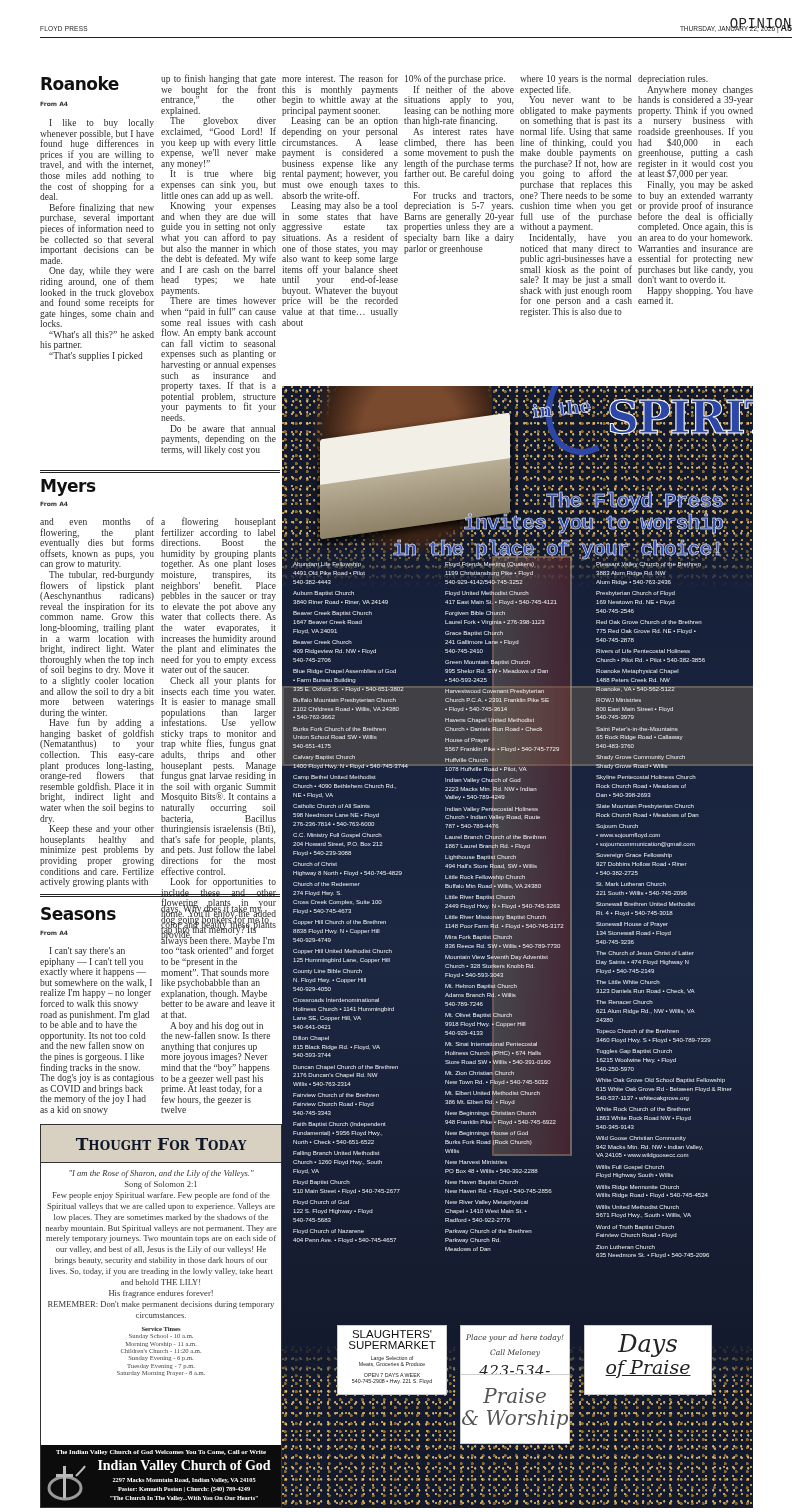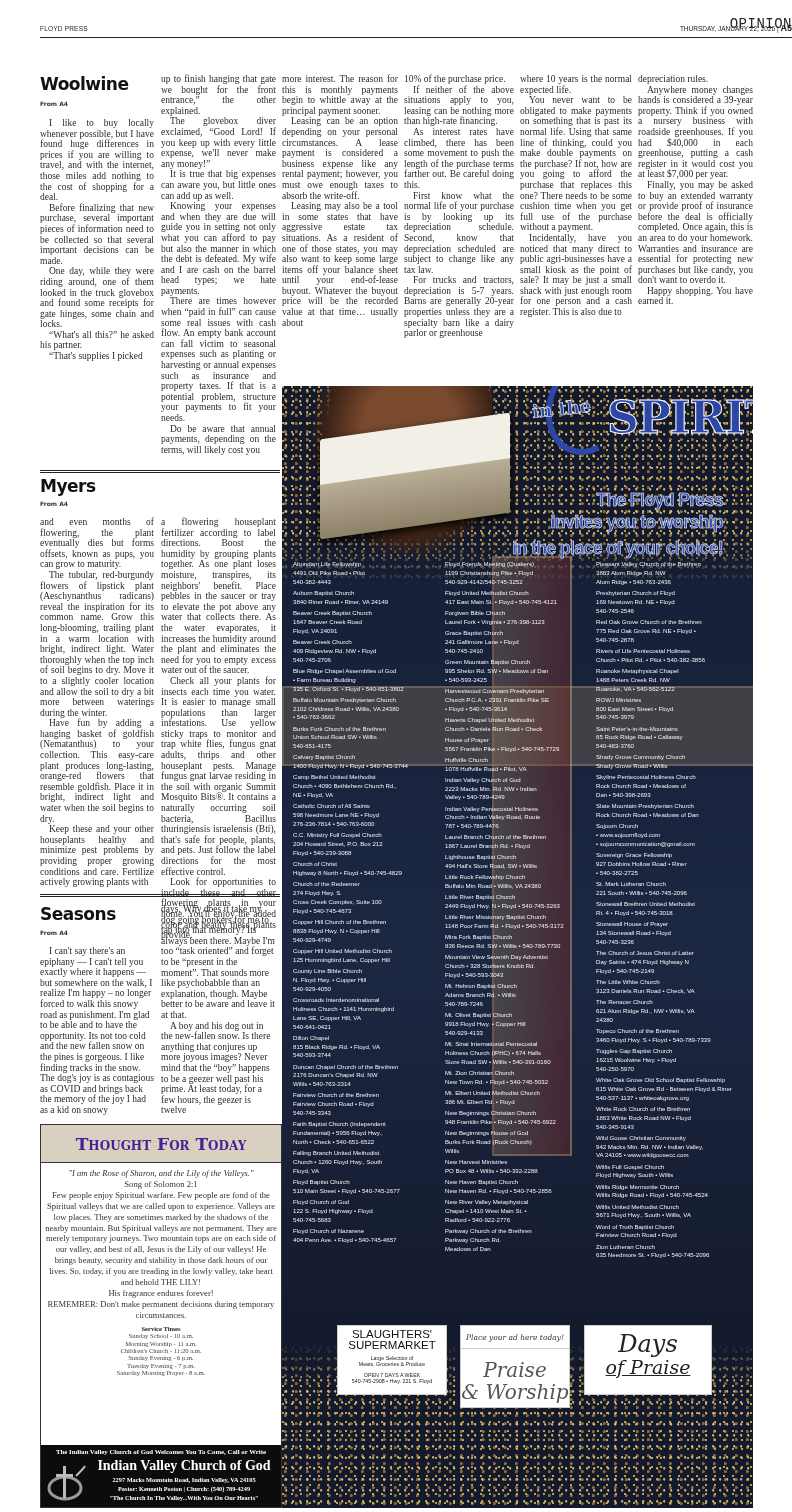--- a/index.html
+++ b/index.html
@@ -17,21 +17,21 @@
 
   .col { position: absolute; font-family: "Liberation Serif", serif; font-size: 9.5px; line-height: 10.6px; color: #2a2a2a; text-align: justify; }
   .col p { text-indent: 9px; }
   .col p.nofirst { text-indent: 0; }
   .col.rag { text-align: left; }
 
   .rule { position: absolute; left: 40px; width: 240px; border-top: 1px solid #222; border-bottom: 1px solid #222; height: 3px; }
 
   
   .tft { position: absolute; left: 40px; top: 1124px; width: 242px; height: 384px; border: 1px solid #333; }
-  .tft-head { height: 38px; background: #d8d1c2; border-bottom: 1px solid #333; text-align: center; font-family: "DejaVu Serif", serif; font-weight: bold; font-size: 17px; line-height: 38px; font-variant: small-caps; color: #4c1d95; }
+  .tft-head { height: 38px; background: #d8d1c2; border-bottom: 1px solid #333; text-align: center; font-family: "DejaVu Serif", serif; font-weight: bold; font-size: 17px; line-height: 38px; font-variant: small-caps; color: #0f172a; }
   .tft-body { padding: 5px 4px 0 4px; text-align: center; font-family: "Liberation Serif", serif; font-size: 8.6px; line-height: 10.9px; color: #333; }
   .tft-body .verse { font-style: italic; }
   .tft-svc { text-align: center; font-family: "Liberation Serif", serif; font-size: 6.6px; line-height: 7.4px; color: #444; margin-top: 4px; }
   .tft-svc .svc-title { font-weight: bold; color: #222; }
   .ivc { position: absolute; left: 0; right: 0; bottom: 0; height: 62px; background: #0c0c0c; color: #fff; font-family: "Liberation Serif", serif; }
   .ivc-welcome { text-align: center; font-weight: bold; font-size: 6.8px; padding-top: 3px; }
   .ivc-logo { position: absolute; left: 5px; top: 17px; width: 40px; height: 40px; }
   .ivc-name { position: absolute; left: 50px; right: 4px; top: 13px; text-align: center; font-weight: bold; font-size: 14px; }
   .ivc-line { position: absolute; left: 50px; right: 4px; text-align: center; font-weight: bold; font-size: 6.3px; }
 
@@ -41,21 +41,21 @@
     background:
       radial-gradient(circle at 10% 8%, rgba(212,170,80,.9) 0 1.2px, transparent 1.6px) 0 0/9px 9px,
       radial-gradient(circle at 60% 40%, rgba(240,210,140,.8) 0 1px, transparent 1.4px) 0 0/7px 11px,
       radial-gradient(circle at 30% 70%, rgba(160,120,50,.85) 0 1.3px, transparent 1.7px) 0 0/11px 8px; }
   .ad-navy { position: absolute; left: 0; right: 0; top: 150px; height: 850px; background: linear-gradient(180deg, rgba(20,26,45,0) 0%, #162039 6%, #1c2742 50%, #141a2d 95%, rgba(20,26,45,0) 100%); }
   .ad-hands { position: absolute; left: 30px; top: 0; width: 180px; height: 170px; background: radial-gradient(ellipse at 55% 30%, #7a4a2e 0 35%, #3e2416 60%, transparent 72%); }
   .ad-bible { position: absolute; left: 38px; top: 40px; width: 190px; height: 100px; transform: skewY(-8deg); background: linear-gradient(180deg, #f2efe6 0 45%, #b8ad95 46%, #8d8168 100%); border-radius: 3px; box-shadow: 0 4px 10px #000; }
   .ad-title-small { position: absolute; left: 250px; top: 12px; font-family: "DejaVu Serif", serif; font-weight: bold; font-size: 18px; color: #2c47a8; -webkit-text-stroke: 0.6px #fff; transform: rotate(-6deg); }
   .ad-title-big { position: absolute; left: 325px; top: 6px; font-family: "DejaVu Serif", serif; font-weight: bold; font-size: 44px; letter-spacing: -1px; color: #2c47a8; -webkit-text-stroke: 1px #fff; }
   .ad-swoosh { position: absolute; left: 265px; top: -30px; width: 80px; height: 100px; border: 6px solid #2c47a8; border-radius: 50%; border-right-color: transparent; border-top-color: transparent; transform: rotate(20deg); }
-  .ad-tag { position: absolute; right: 30px; text-align: right; font-family: Liberation Sans, sans-serif; font-weight: bold; color: #3552b5; -webkit-text-stroke: 0.5px #fff; font-size: 18px; letter-spacing: -0.8px; }
+  .ad-tag { position: absolute; right: 30px; text-align: right; font-family: Liberation Mono, monospace; font-weight: bold; color: #3552b5; -webkit-text-stroke: 0.5px #fff; font-size: 21px; letter-spacing: -0.8px; }
   .ad-cross { position: absolute; left: 150px; top: 170px; width: 195px; height: 600px; }
   .ad-cross .v { position: absolute; left: 60px; top: 0; width: 80px; height: 600px; background: linear-gradient(90deg, rgba(150,130,100,.35), rgba(120,40,40,.45)); border: 2px solid rgba(190,170,140,.35); }
   .ad-cross .h { position: absolute; left: -150px; top: 130px; width: 500px; height: 80px; background: rgba(140,120,90,.35); border: 2px solid rgba(190,170,140,.3); }
 
   .dir-col { position: absolute; top: 560px; font-family: "Liberation Sans", sans-serif; font-size: 6.1px; line-height: 8.9px; color: #f2f2f2; }
   .dir-entry { margin-bottom: 2.2px; }
   .dir-entry .nm { display: block; }
   .dir-entry .ln { display: block; }
 
   .adbox { position: absolute; background: #fff; border: 1px solid #ccc; text-align: center; overflow: hidden; }
@@ -71,47 +71,46 @@
 <div class="masthead">
   <div class="mh-left">FLOYD PRESS</div>
   <div class="mh-center">OPINION</div>
   <div class="mh-right">
     <span>THURSDAY, JANUARY 22, 2026</span>
     <span>|</span>
     <b>A5</b>
   </div>
 </div>
 
-<div class="story-head" style="left:40px; top:74px;">Woolwine</div>
+<div class="story-head" style="left:40px; top:74px;">Roanoke</div>
 <div class="from" style="left:40px; top:100px;">From A4</div>
 <div class="col" style="left:40px; top:118px; width:114px;">
     <p>I like to buy locally whenever possible, but I have found huge differences in prices if you are willing to travel, and with the internet, those miles add nothing to the cost of shopping for a deal.</p>
     <p>Before finalizing that new purchase, several important pieces of information need to be collected so that several important decisions can be made.</p>
     <p>One day, while they were riding around, one of them looked in the truck glovebox and found some receipts for gate hinges, some chain and locks.</p>
     <p>“What's all this?” he asked his partner.</p>
     <p>“That's supplies I picked</p>
   </div>
 <div class="col" style="left:161px; top:74px; width:115px;">
     <p class="nofirst">up to finish hanging that gate we bought for the front entrance,” the other explained.</p>
     <p>The glovebox diver exclaimed, “Good Lord! If you keep up with every little expense, we'll never make any money!”</p>
-    <p>It is true that big expenses can aware you, but little ones can add up as well.</p>
+    <p>It is true where big expenses can sink you, but little ones can add up as well.</p>
     <p>Knowing your expenses and when they are due will guide you in setting not only what you can afford to pay but also the manner in which the debt is defeated. My wife and I are cash on the barrel head types; we hate payments.</p>
     <p>There are times however when “paid in full” can cause some real issues with cash flow. An empty bank account can fall victim to seasonal expenses such as planting or harvesting or annual expenses such as insurance and property taxes. If that is a potential problem, structure your payments to fit your needs.</p>
     <p>Do be aware that annual payments, depending on the terms, will likely cost you</p>
   </div>
 <div class="col" style="left:282px; top:74px; width:116px;">
     <p class="nofirst">more interest. The reason for this is monthly payments begin to whittle away at the principal payment sooner.</p>
     <p>Leasing can be an option depending on your personal circumstances. A lease payment is considered a business expense like any rental payment; however, you must owe enough taxes to absorb the write-off.</p>
     <p>Leasing may also be a tool in some states that have aggressive estate tax situations. As a resident of one of those states, you may also want to keep some large items off your balance sheet until your end-of-lease buyout. Whatever the buyout price will be the recorded value at that time… usually about</p>
   </div>
 <div class="col" style="left:404px; top:74px; width:110px;">
     <p class="nofirst">10% of the purchase price.</p>
     <p>If neither of the above situations apply to you, leasing can be nothing more than high-rate financing.</p>
     <p>As interest rates have climbed, there has been some movement to push the length of the purchase terms farther out. Be careful doing this.</p>
-    <p>First know what the normal life of your purchase is by looking up its depreciation schedule. Second, know that depreciation scheduled are subject to change like any tax law.</p>
     <p>For trucks and tractors, depreciation is 5-7 years. Barns are generally 20-year properties unless they are a specialty barn like a dairy parlor or greenhouse</p>
   </div>
 <div class="col" style="left:520px; top:74px; width:112px;">
     <p class="nofirst">where 10 years is the normal expected life.</p>
     <p>You never want to be obligated to make payments on something that is past its normal life. Using that same line of thinking, could you make double payments on the purchase? If not, how are you going to afford the purchase that replaces this one? There needs to be some cushion time when you get full use of the purchase without a payment.</p>
     <p>Incidentally, have you noticed that many direct to public agri-businesses have a small kiosk as the point of sale? It may be just a small shack with just enough room for one person and a cash register. This is also due to</p>
   </div>
 <div class="col" style="left:638px; top:74px; width:115px;">
     <p class="nofirst">depreciation rules.</p>
     <p>Anywhere money changes hands is considered a 39-year property. Think if you owned a nursery business with roadside greenhouses. If you had $40,000 in each greenhouse, putting a cash register in it would cost you at least $7,000 per year.</p>
@@ -204,21 +203,21 @@
   </div>
   <div class="adbox" style="left:178px; top:939px; width:110px; height:70px;">
     <div class="place-line" style="margin-top:7px">Place your ad here today!</div>
     <div class="place-line" style="margin-top:6px">Call Meloney</div>
     <div class="place-phone" style="margin-top:5px">423-534-2674</div>
   </div>
   <div class="adbox" style="left:302px; top:939px; width:128px; height:70px;">
     <div class="script-big" style="font-size:24px; line-height:24px; margin-top:6px;">Days</div>
     <div class="script-big" style="font-size:19px; line-height:22px;text-decoration:underline;">of Praise</div>
   </div>
-  <div class="adbox" style="left:178px; top:962px; width:110px; height:60px;">
+  <div class="adbox" style="left:178px; top:988px; width:110px; height:70px;">
     <div class="script-big" style="font-size:20px; line-height:22px; margin-top:10px; color:#555;">Praise</div>
     <div class="script-big" style="font-size:20px; line-height:22px; color:#555;">&amp; Worship</div>
   </div>
 </div>
 
 <div class="dir-col" style="left:293px; width:150px;">
     <div class="dir-entry">
       <span class="nm">Abundant Life Fellowship</span>
       <span class="ln">4491 Old Pike Road • Pilot</span>
       <span class="ln">540-382-4443</span>

